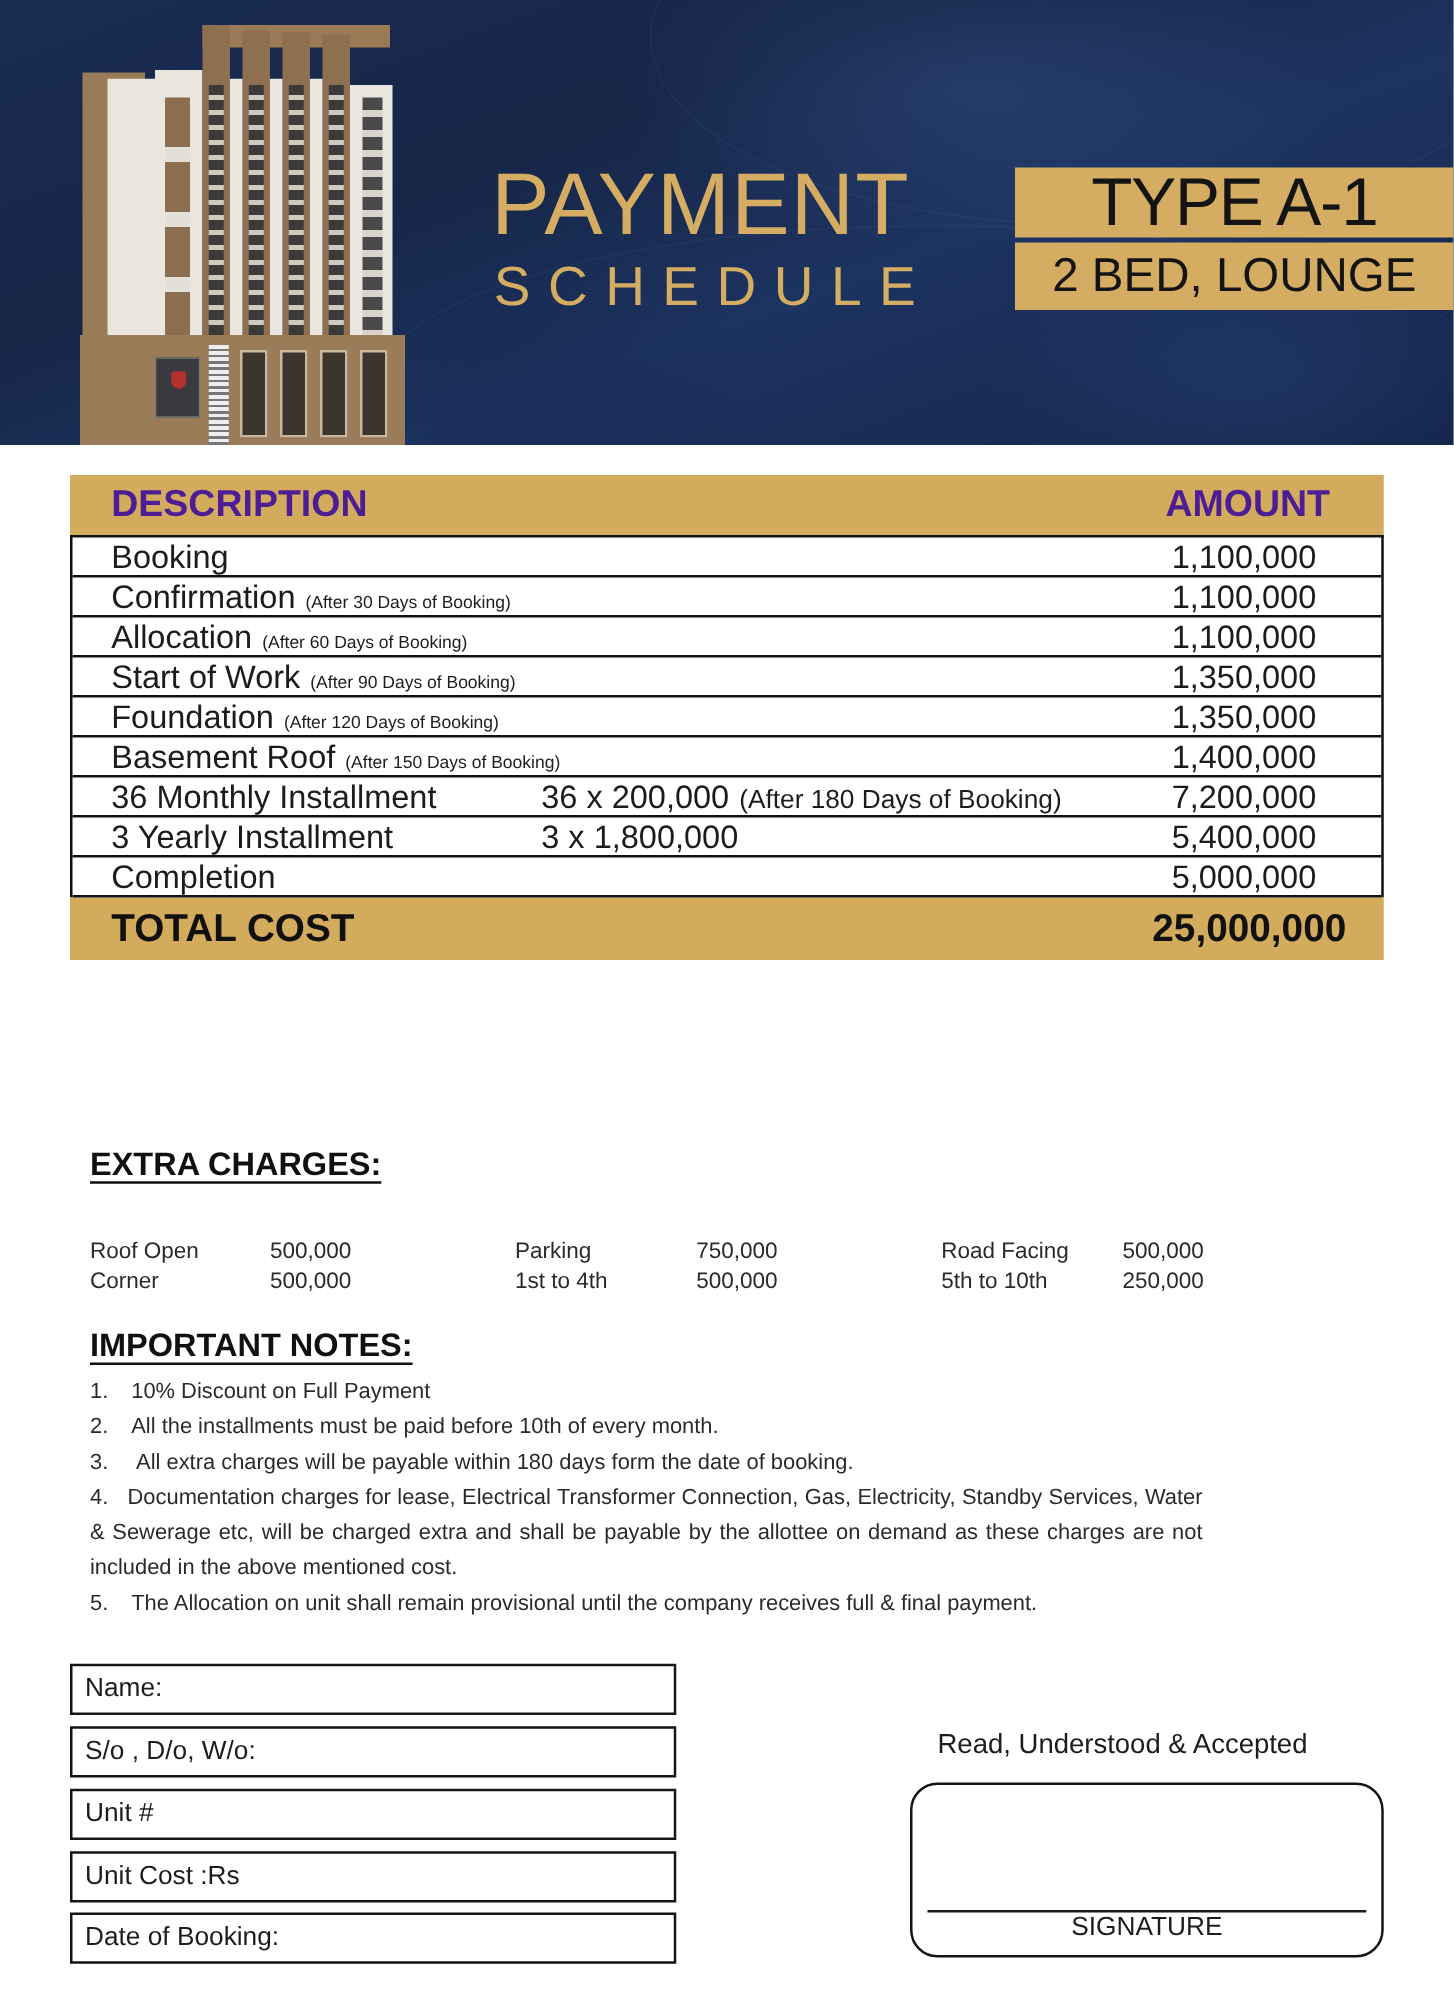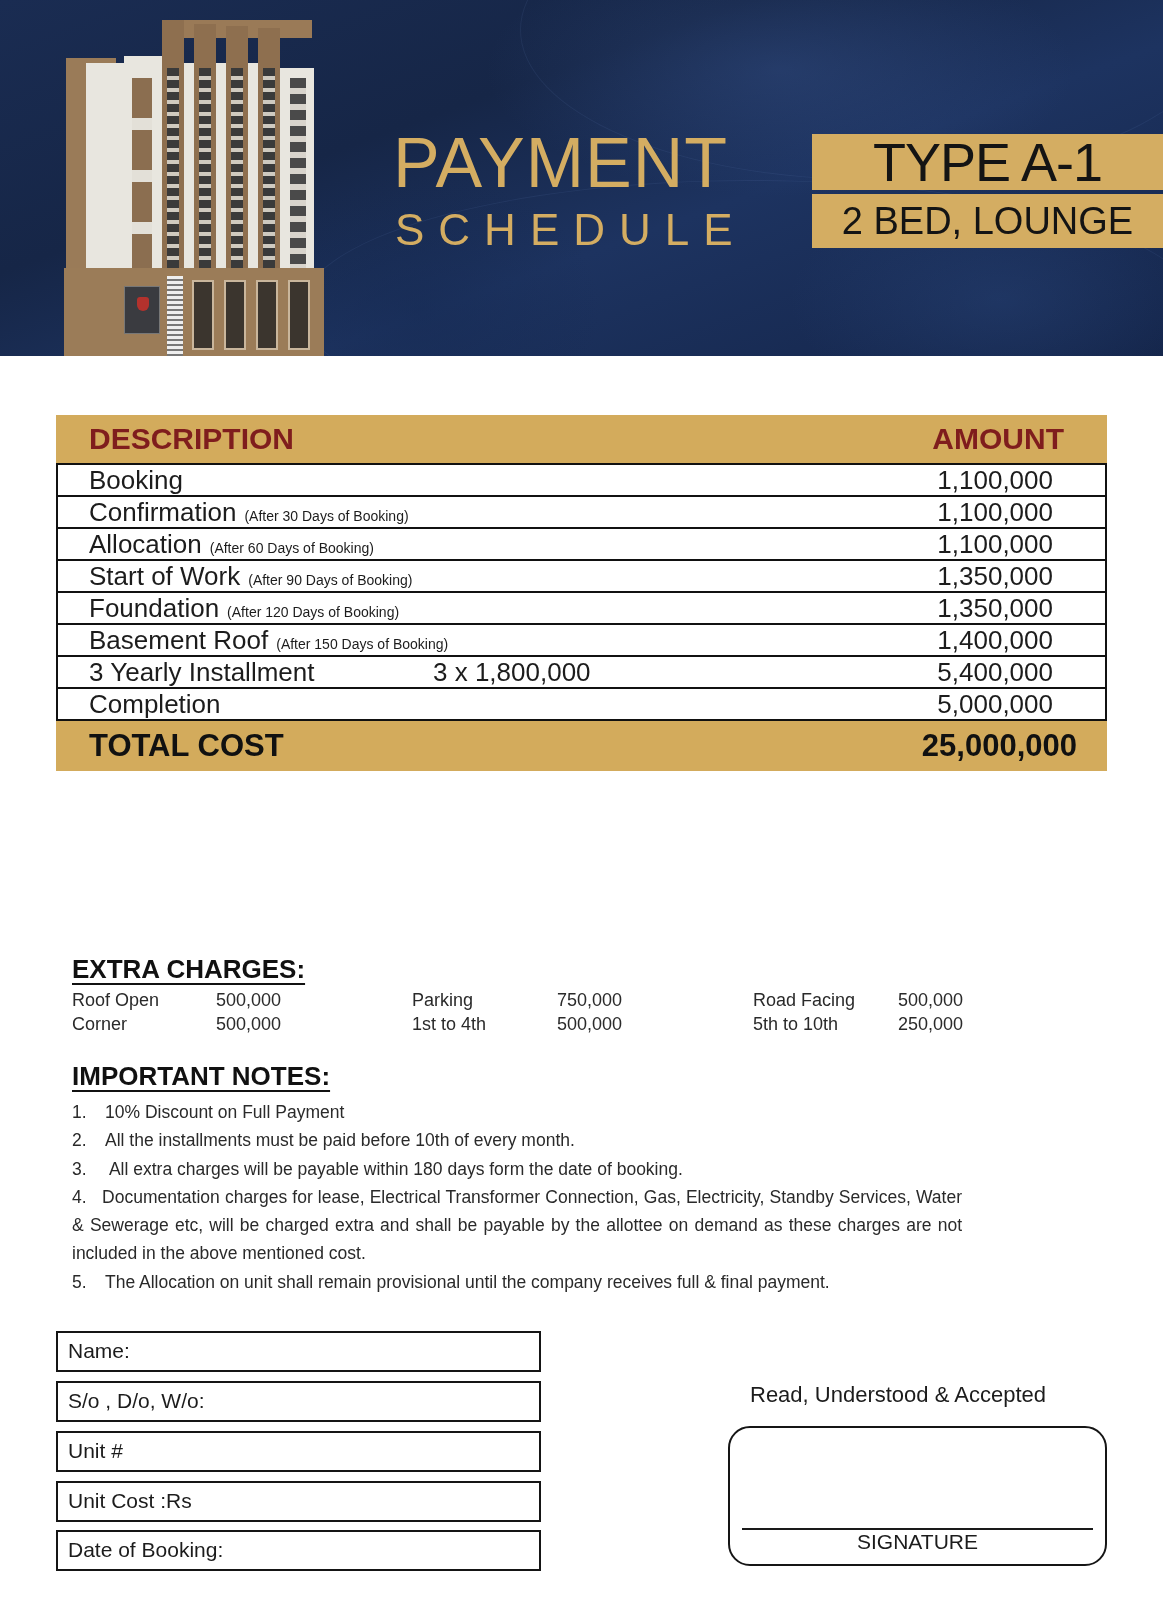--- a/index.html
+++ b/index.html
@@ -51,21 +51,21 @@
     background: #d4ad62; color: #141414;
     font-family: "Liberation Sans", sans-serif; font-size: 38px; line-height: 54px;
     text-align: center;
   }
 
   
   .table-wrap { position: absolute; left: 56px; top: 380px; width: 1051px; }
   .th {
     height: 48px; background: #d3ab5c; display: flex; align-items: center; justify-content: space-between;
     padding: 0 43px 0 33px;
-    font-family: "Liberation Sans", sans-serif; font-weight: 700; font-size: 30px; color: #7f1d1d; margin-top: 35px;
+    font-family: "Liberation Sans", sans-serif; font-weight: 700; font-size: 30px; color: #4c1d95;
   }
   .rows { border: 2px solid #111; border-bottom: none; }
   .tr {
     height: 32px; display: flex; align-items: center; justify-content: space-between;
     border-bottom: 2px solid #111; padding: 0 52px 0 31px;
     font-family: "Liberation Sans", sans-serif; font-size: 26px; color: #1c1c1c;
   }
   .tr .desc { display: flex; align-items: baseline; white-space: nowrap; }
   .tr .note { font-size: 14px; margin-left: 8px; }
   .tr .mult { position: absolute; left: 375px; }
@@ -204,41 +204,51 @@
     </div>
     <div class="tr rowrel">
       <span class="desc">
           <span>Basement Roof</span>
           <span class="note">(After 150 Days of Booking)</span>
         </span>
       <span class="amt">1,400,000</span>
     </div>
     <div class="tr rowrel">
       <span class="desc">
+          <span>36 Monthly Installment</span>
+        </span>
+      <span class="mult desc">
+          <span>36 x 200,000</span>
+          <span class="mult-note">(After 180 Days of Booking)</span>
+        </span>
+      <span class="amt">7,200,000</span>
+    </div>
+    <div class="tr rowrel">
+      <span class="desc">
           <span>3 Yearly Installment</span>
         </span>
       <span class="mult desc">
           <span>3 x 1,800,000</span>
         </span>
       <span class="amt">5,400,000</span>
     </div>
     <div class="tr rowrel">
       <span class="desc">
           <span>Completion</span>
         </span>
       <span class="amt">5,000,000</span>
     </div>
   </div>
   <div class="total">
     <span>TOTAL COST</span>
     <span>25,000,000</span>
   </div>
 </div>
 
-<div class="section-head" style="top:954px;text-align:center;">EXTRA CHARGES:</div>
+<div class="section-head" style="top:916px;text-align:center;">EXTRA CHARGES:</div>
 <div class="extra-grid">
   <span class="xc" style="left:0;top:0;">Roof Open</span>
   <span class="xc" style="left:144px;top:0;">500,000</span>
   <span class="xc" style="left:0;top:24px;">Corner</span>
   <span class="xc" style="left:144px;top:24px;">500,000</span>
 
   <span class="xc" style="left:340px;top:0;">Parking</span>
   <span class="xc" style="left:485px;top:0;">750,000</span>
   <span class="xc" style="left:340px;top:24px;">1st to 4th</span>
   <span class="xc" style="left:485px;top:24px;">500,000</span>

